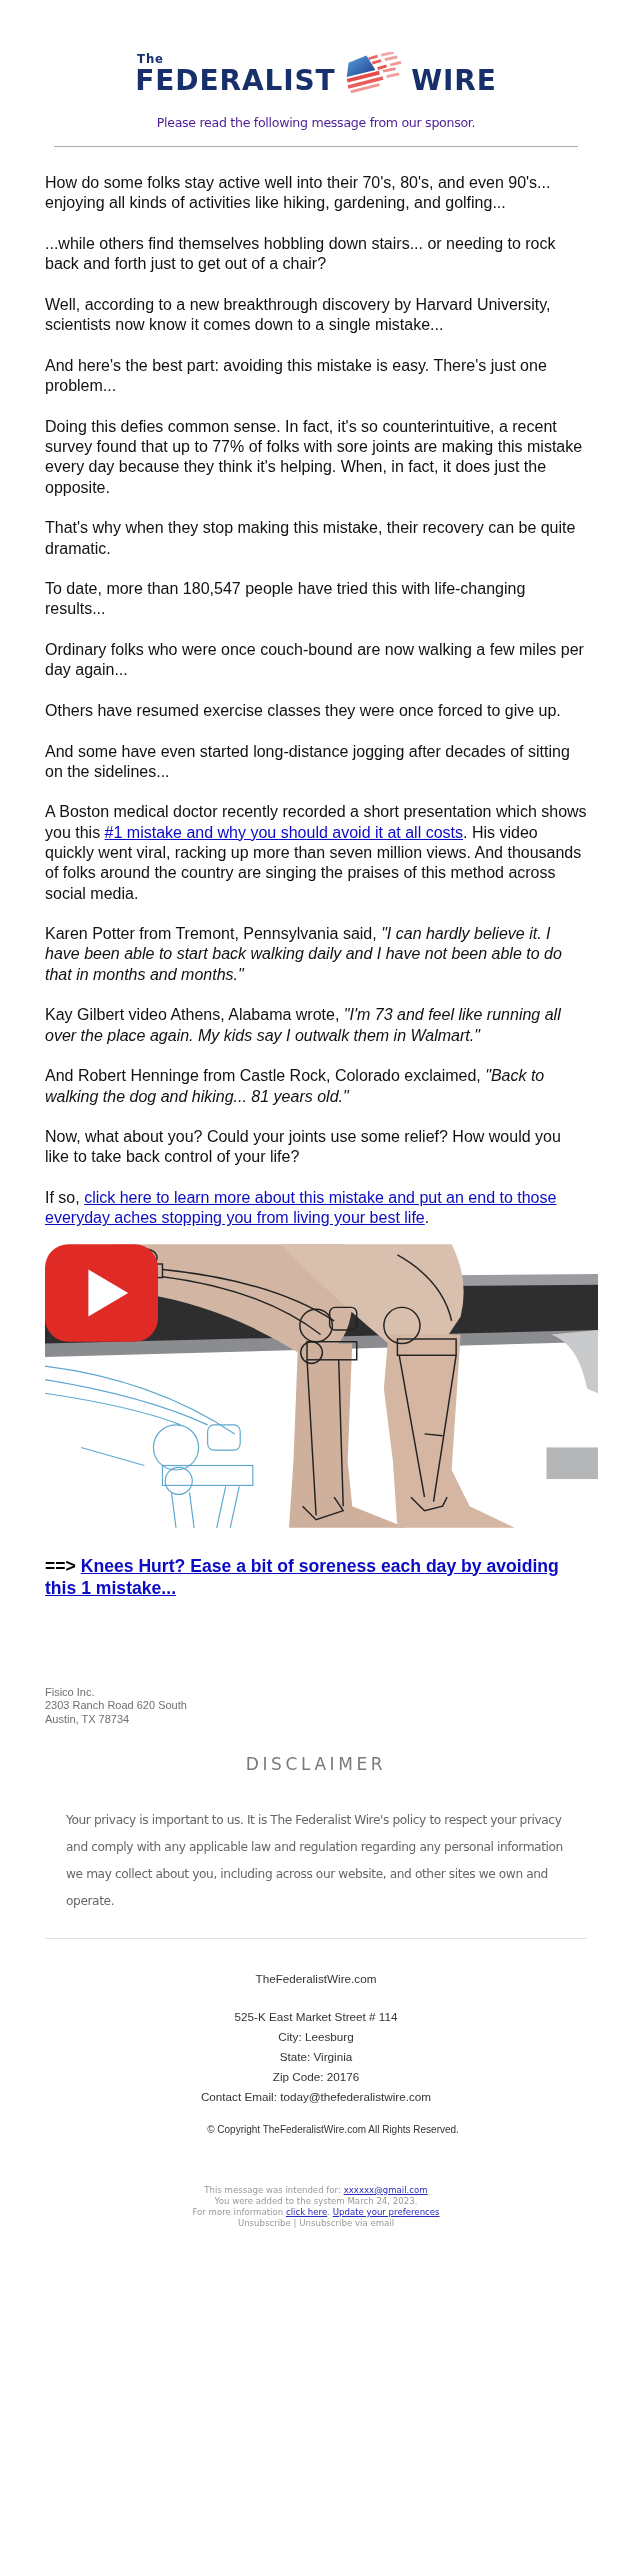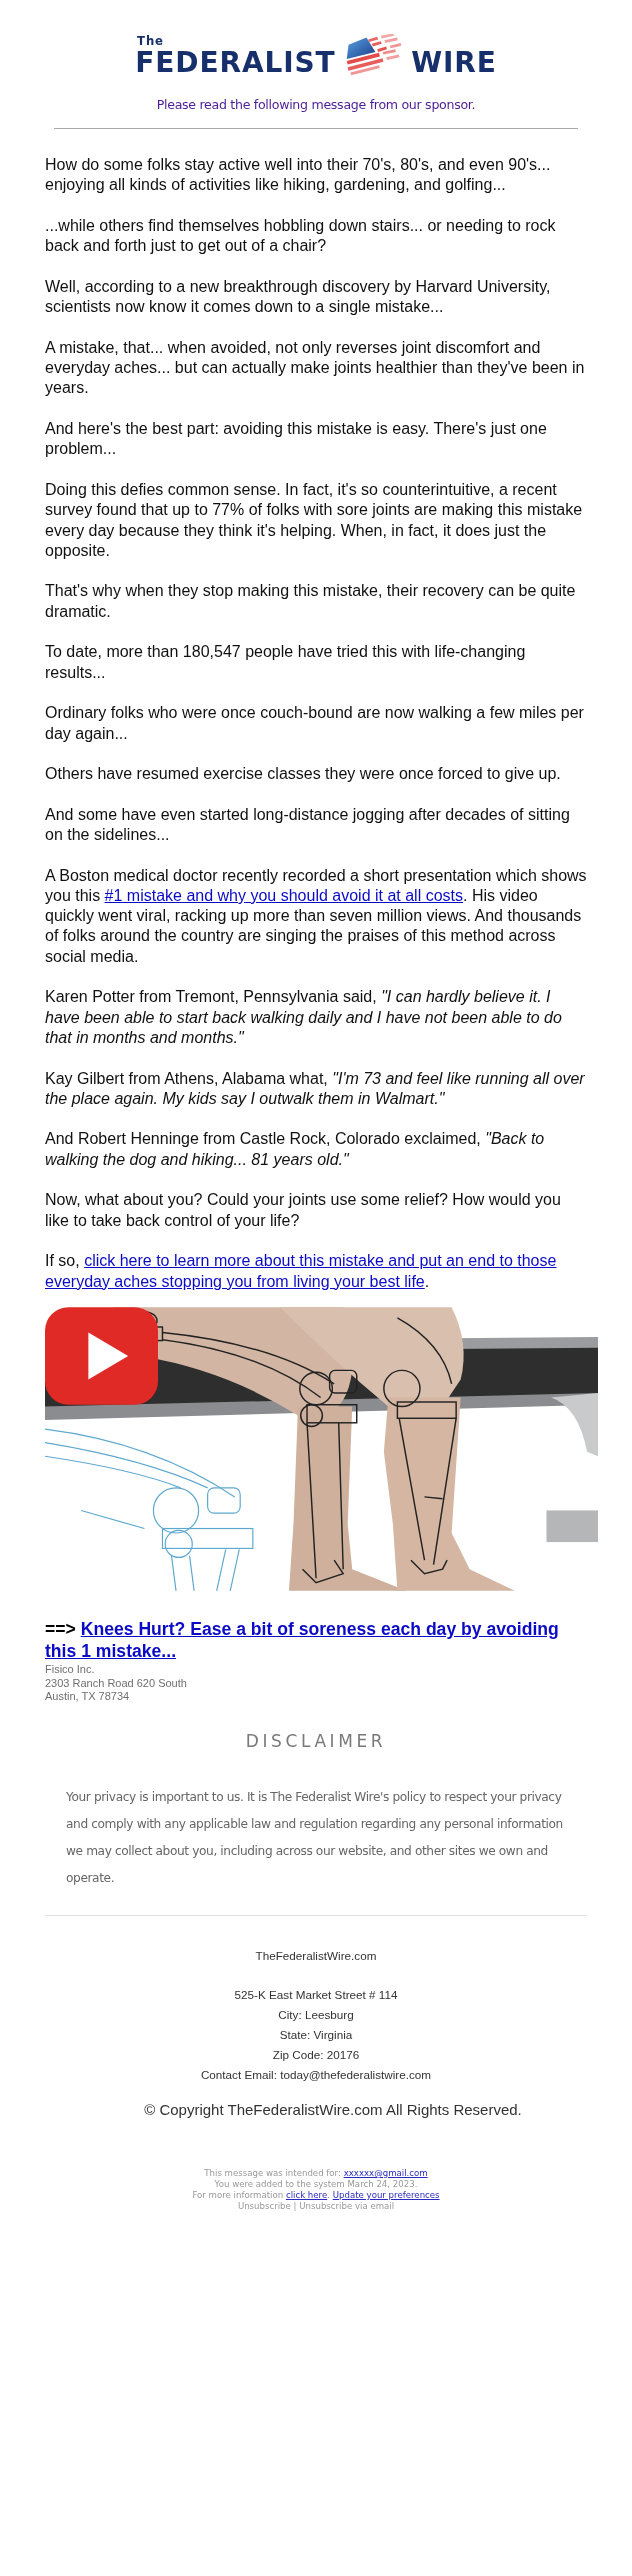--- a/index.html
+++ b/index.html
@@ -2,21 +2,21 @@
 <html style="font-size:14.5px"><head>
   <meta charset="utf-8">
   <style>
     * { box-sizing: border-box; margin: 0; padding: 0; }
     html, body { background: #ffffff; width: 632px; }
     body { font-family: "Liberation Sans", sans-serif; color: #111111; }
 
     .page { width: 632px; position: relative; }
 
     
-    .header { text-align: center; padding-top: 27px; }
+    .header { text-align: center; padding-top: 45px; }
     .logo { display: inline-flex; align-items: flex-end; height: 50px; }
     .logo-text { display: flex; flex-direction: column; align-items: flex-start; color: #17306b; font-family: "DejaVu Sans", sans-serif; font-weight: bold; }
     .logo-the { font-size: 11.7px; letter-spacing: 0.9px; line-height: 12.6px; margin-left: 1.8px; }
     .logo-fed { font-size: 28px; letter-spacing: 0.9px; line-height: 29px; }
     .logo-wire { font-family: "DejaVu Sans", sans-serif; font-weight: bold; color: #17306b; font-size: 28px; letter-spacing: 0.9px; line-height: 29px; }
     .logo-flag { width: 63px; height: 43px; margin: 0 5.4px 0 7.2px; }
     .sponsor-note { font-family: "DejaVu Sans", sans-serif; font-size: 12.6px; color: #4c1d95; margin-top: 20px; letter-spacing: -0.3px; }
     .header-rule { width: 524px; height: 0.9px; background: #a8a8a8; margin: 16.3px auto 0; }
 
     
@@ -28,32 +28,32 @@
     
     .video { display: block; width: 553px; height: 284px; margin-top: -5.4px; position: relative; overflow: hidden; background: #fff; }
     .video svg { position: absolute; left: 0; top: 0; }
     .play-btn { position: absolute; left: 209px; top: 105px; width: 113px; height: 98px; }
 
     .cta { margin-top: 27px; font-size: 17.6px; font-weight: bold; line-height: 22.6px; }
     .cta-arrow { color: #000; }
     .cta a { color: #0b0bc6; text-decoration: underline; }
 
     
-    .sponsor-addr { padding-left: 45px; font-size: 11px; line-height: 13.6px; color: #6f6f6f; }
+    .sponsor-addr { padding-left: 45px; margin-top: 86px; font-size: 11px; line-height: 13.6px; color: #6f6f6f; }
 
     
     .disclaimer-title { text-align: center; margin-top: 27px; font-family: "DejaVu Sans", sans-serif; font-size: 17px; letter-spacing: 3.6px; color: #7a7a7a; }
     .disclaimer-body { padding: 0 63px 0 66px; margin-top: 33px; font-family: "DejaVu Sans", sans-serif; font-size: 12.2px; line-height: 27px; color: #666; letter-spacing: -0.4px; }
     .disclaimer-rule { width: 542px; height: 0.9px; background: #e0e0e0; margin: 23.5px auto 0; }
 
     
     .site-footer { text-align: center; font-size: 11.7px; color: #333; }
     .site-domain { margin-top: 33px; }
     .site-addr { margin-top: 22.6px; line-height: 20px; }
-    .copyright { margin-top: 16.3px; font-size: 15px; color: #333; padding-left: 34px; }
+    .copyright { margin-top: 16.3px; font-size: 10px; color: #333; padding-left: 34px; }
 
     
     .email-footer { text-align: center; margin-top: 50px; font-family: "DejaVu Sans", sans-serif; font-size: 8.6px; line-height: 11px; color: #999; padding-bottom: 27px; }
     .email-footer a { color: #2a2ac0; text-decoration: underline; }
   </style>
 </head>
 <body>
 
 <div class="page">
 
@@ -88,33 +88,32 @@
       <span class="logo-wire">WIRE</span>
     </div>
     <div class="sponsor-note">Please read the following message from our sponsor.</div>
     <div class="header-rule"></div>
   </div>
 
   <div class="content">
     <p>How do some folks stay active well into their 70's, 80's, and even 90's... enjoying all kinds of activities like hiking, gardening, and golfing...</p>
     <p>...while others find themselves hobbling down stairs... or needing to rock back and forth just to get out of a chair?</p>
     <p>Well, according to a new breakthrough discovery by Harvard University, scientists now know it comes down to a single mistake...</p>
-    <p>A mistake, that... when avoided, not only reverses joint discomfort and everyday aches... but can actually make joints healthier than they've been in years.</p>
     <p>And here's the best part: avoiding this mistake is easy. There's just one problem...</p>
     <p>Doing this defies common sense. In fact, it's so counterintuitive, a recent survey found that up to 77% of folks with sore joints are making this mistake every day because they think it's helping. When, in fact, it does just the opposite.</p>
     <p>That's why when they stop making this mistake, their recovery can be quite dramatic.</p>
     <p>To date, more than 180,547 people have tried this with life-changing results...</p>
     <p>Ordinary folks who were once couch-bound are now walking a few miles per day again...</p>
     <p>Others have resumed exercise classes they were once forced to give up.</p>
     <p>And some have even started long-distance jogging after decades of sitting on the sidelines...</p>
 
     <p><span>A Boston medical doctor recently recorded a short presentation which shows you this </span><a href="#">#1 mistake and why you should avoid it at all costs</a><span>. His video quickly went viral, racking up more than seven million views. And thousands of folks around the country are singing the praises of this method across social media.</span></p>
 
     <p><span>Karen Potter from Tremont, Pennsylvania said, </span><em>"I can hardly believe it. I have been able to start back walking daily and I have not been able to do that in months and months."</em></p>
-    <p><span>Kay Gilbert from Athens, Alabama what, </span><em>"I'm 73 and feel like running all over the place again. My kids say I outwalk them in Walmart."</em></p>
+    <p><span>Kay Gilbert video Athens, Alabama wrote, </span><em>"I'm 73 and feel like running all over the place again. My kids say I outwalk them in Walmart."</em></p>
     <p><span>And Robert Henninge from Castle Rock, Colorado exclaimed, </span><em>"Back to walking the dog and hiking... 81 years old."</em></p>
 
     <p>Now, what about you? Could your joints use some relief? How would you like to take back control of your life?</p>
 
     <p><span>If so, </span><a href="#">click here to learn more about this mistake and put an end to those everyday aches stopping you from living your best life</a><span>.</span></p>
 
     <a href="#" class="video" title="Knee anatomy video thumbnail">
       <svg width="553" height="284" viewBox="0 0 612 314">
 
         <rect x="0" y="0" width="612" height="314" fill="#ffffff"></rect>

